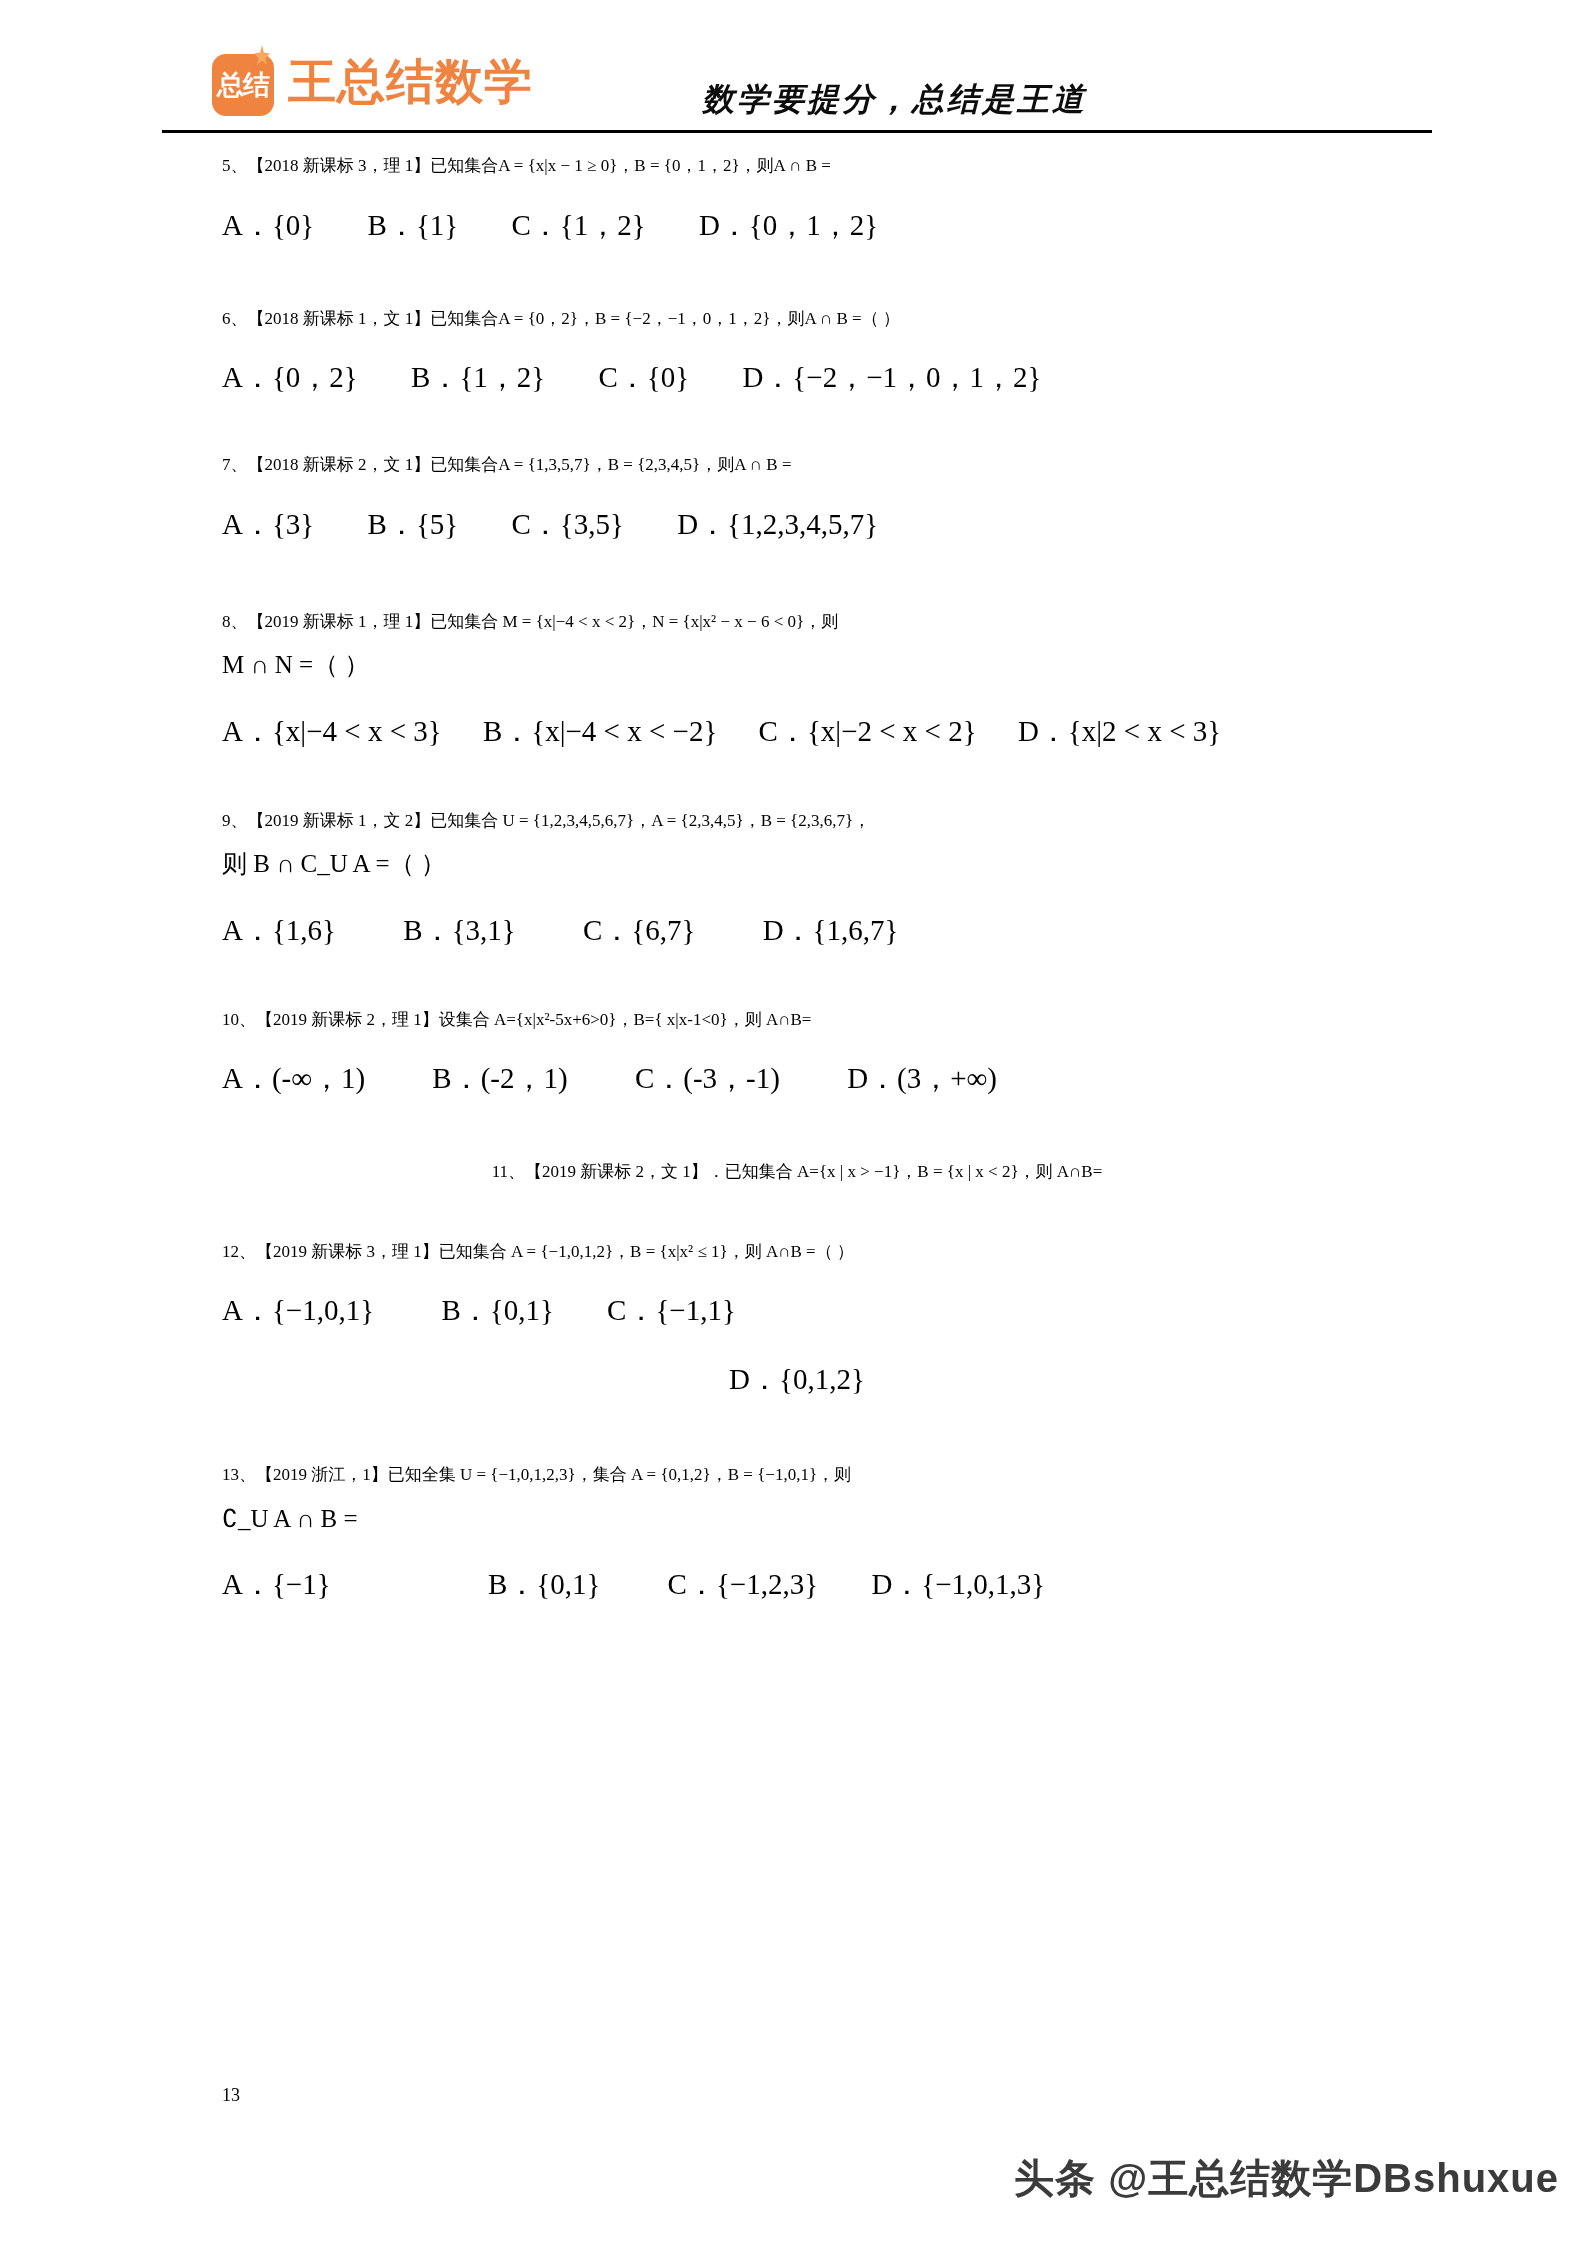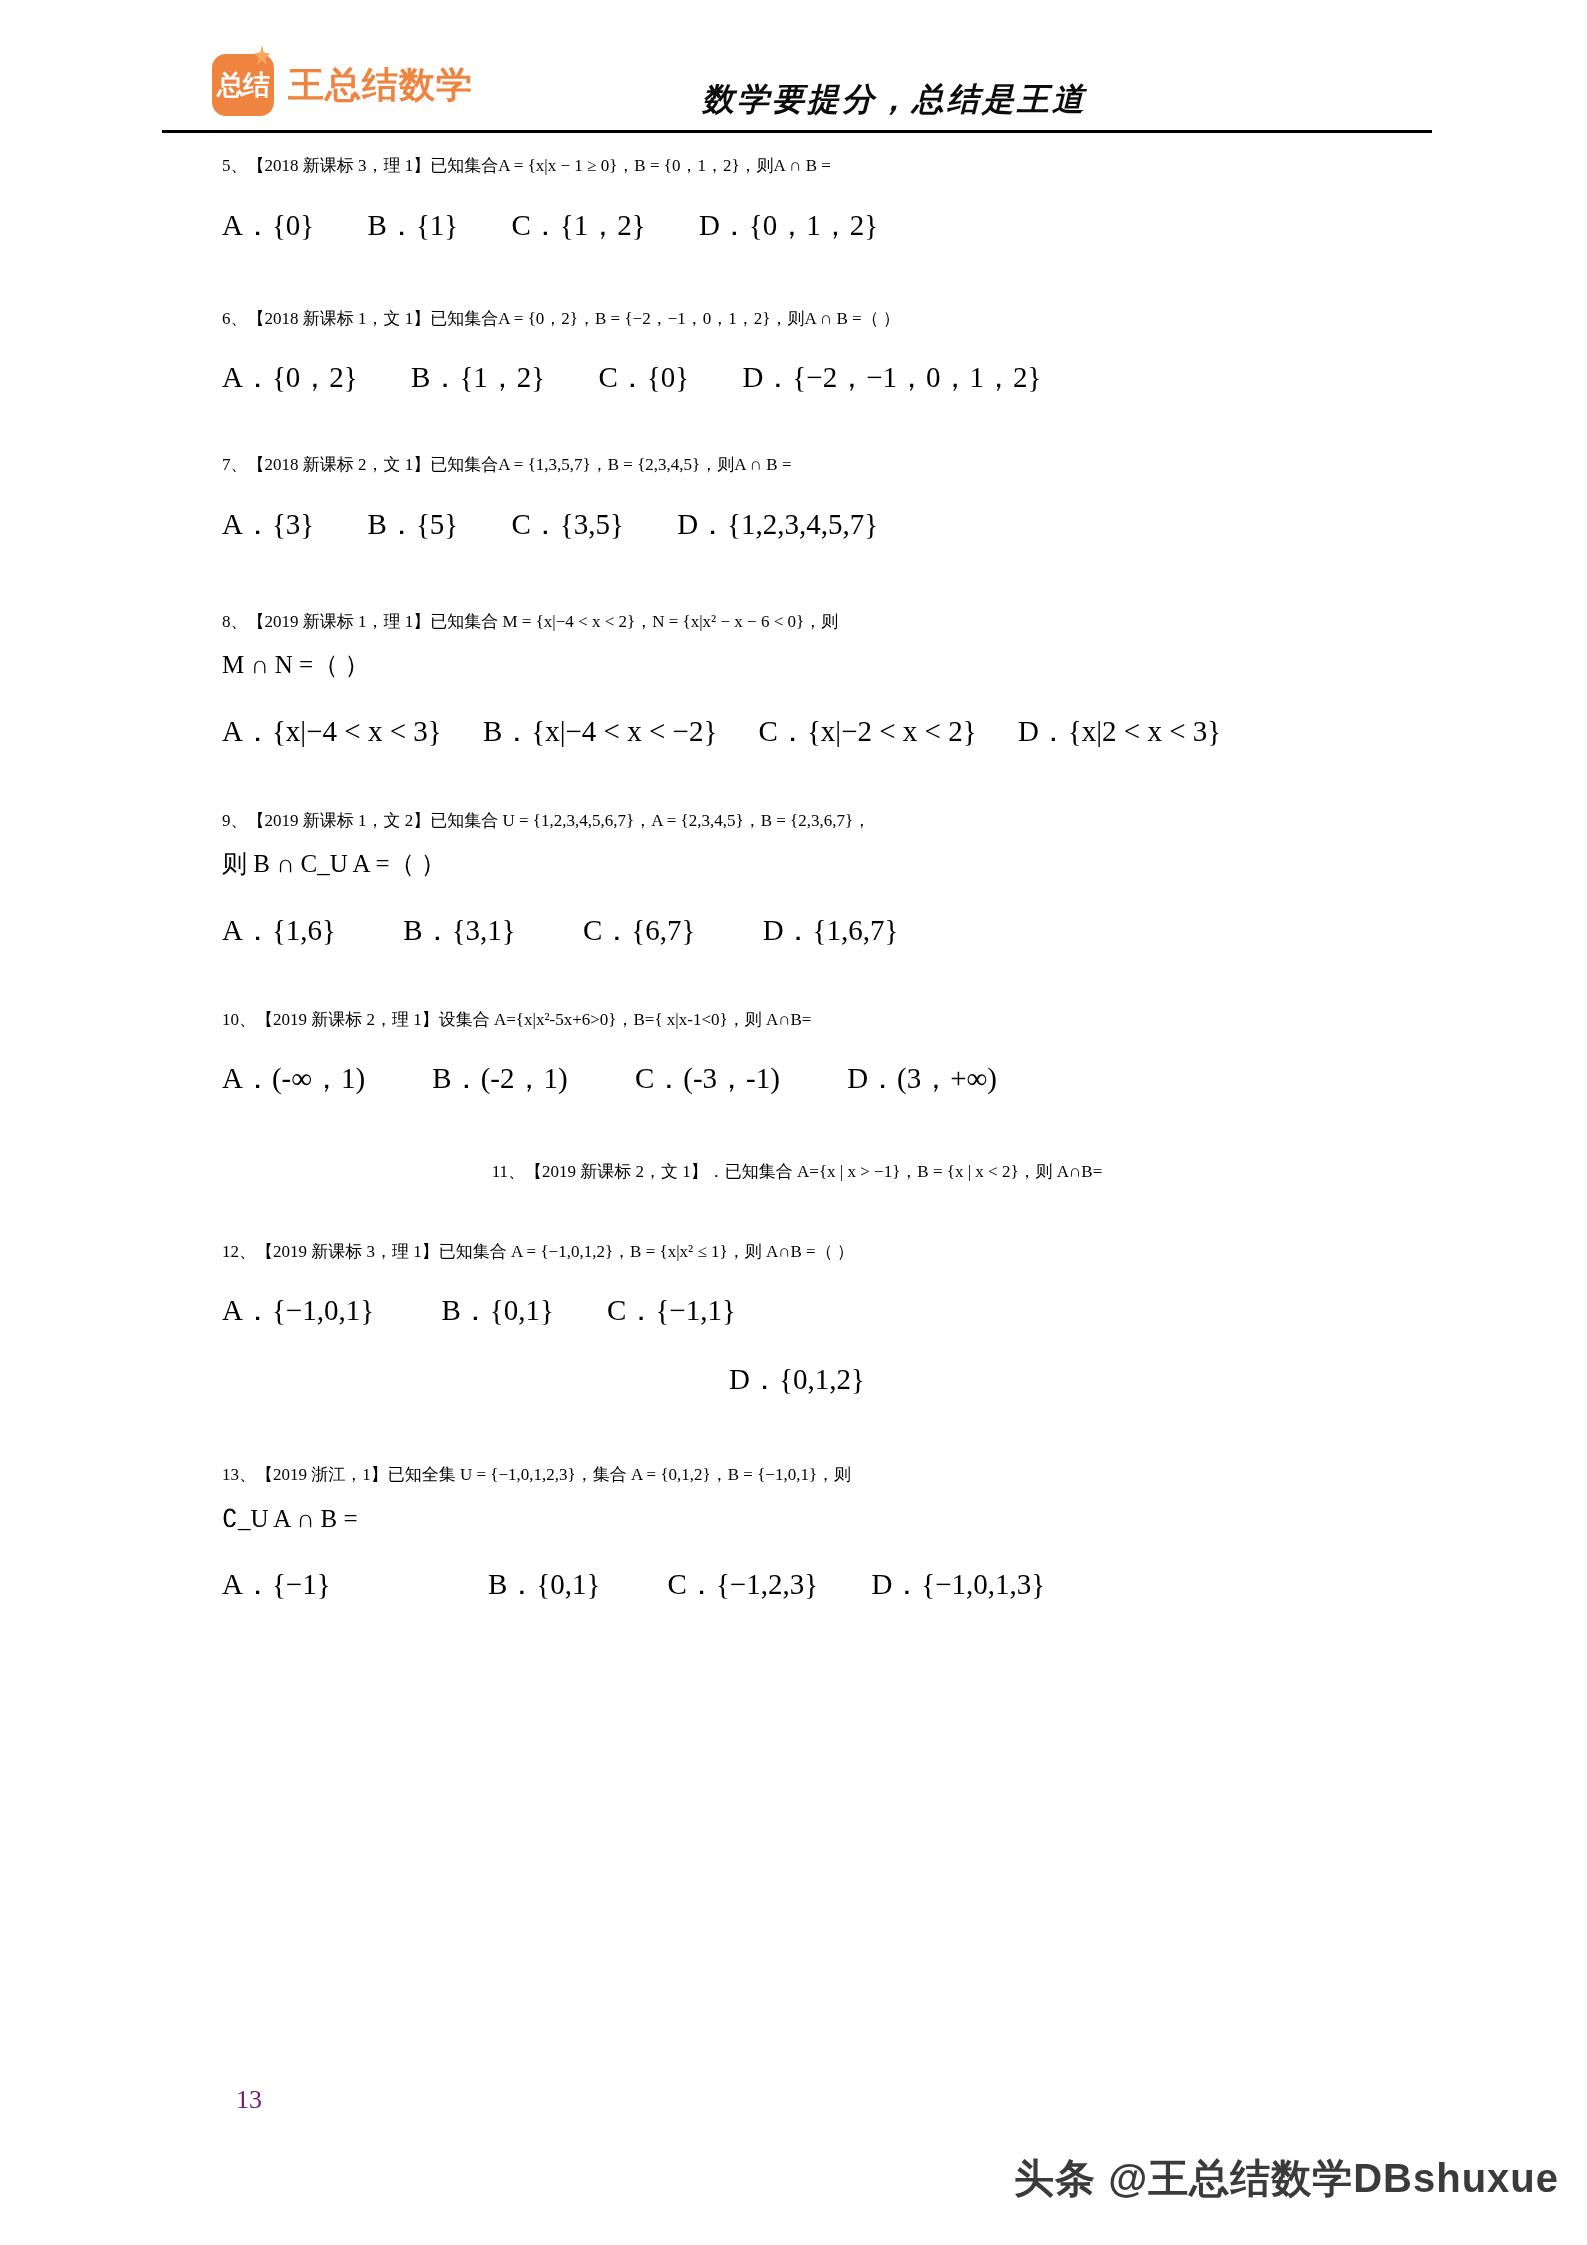--- a/index.html
+++ b/index.html
@@ -62,23 +62,23 @@
   .brand-badge .badge-spark {
     position: absolute;
     top: -9px;
     right: 4px;
     width: 16px;
     height: 20px;
     background: #f6a95e;
     clip-path: polygon(50% 0%, 62% 38%, 100% 42%, 70% 66%, 82% 100%, 50% 78%, 18% 100%, 30% 66%, 0% 42%, 38% 38%);
   }
   .brand-name {
-    font-family: Liberation Sans, sans-serif;
-    font-weight: bold;
-    font-size: 36px;
+    font-family: Liberation Mono, monospace;
+    font-weight: bold;
+    font-size: 48px;
     line-height: 1;
     color: #ef8340;
     letter-spacing: 1px;
     white-space: nowrap;
   }
   .tagline {
     position: absolute;
     left: 480px;
     top: 78px;
     font-family: "Liberation Serif", serif;
@@ -151,24 +151,24 @@
   .b8  { margin-bottom: 52px; }
   .b9  { margin-bottom: 52px; }
   .b10 { margin-bottom: 56px; }
   .b11 { margin-bottom: 52px; text-align: center; }
   .b12 { margin-bottom: 58px; }
   .b13 { margin-bottom: 0; }
 
   
   .page-number {
     position: absolute;
-    left: 236px;
+    left: 222px;
     top: 2085px;
-    font-size: 26px;
-    color: #701a75;
+    font-size: 18px;
+    color: #000000;
   }
   .watermark {
     position: absolute;
     right: 28px;
     top: 2158px;
     font-family: "Liberation Sans", sans-serif;
     font-weight: bold;
     font-size: 40px;
     line-height: 1;
     color: #2b2b2b;

